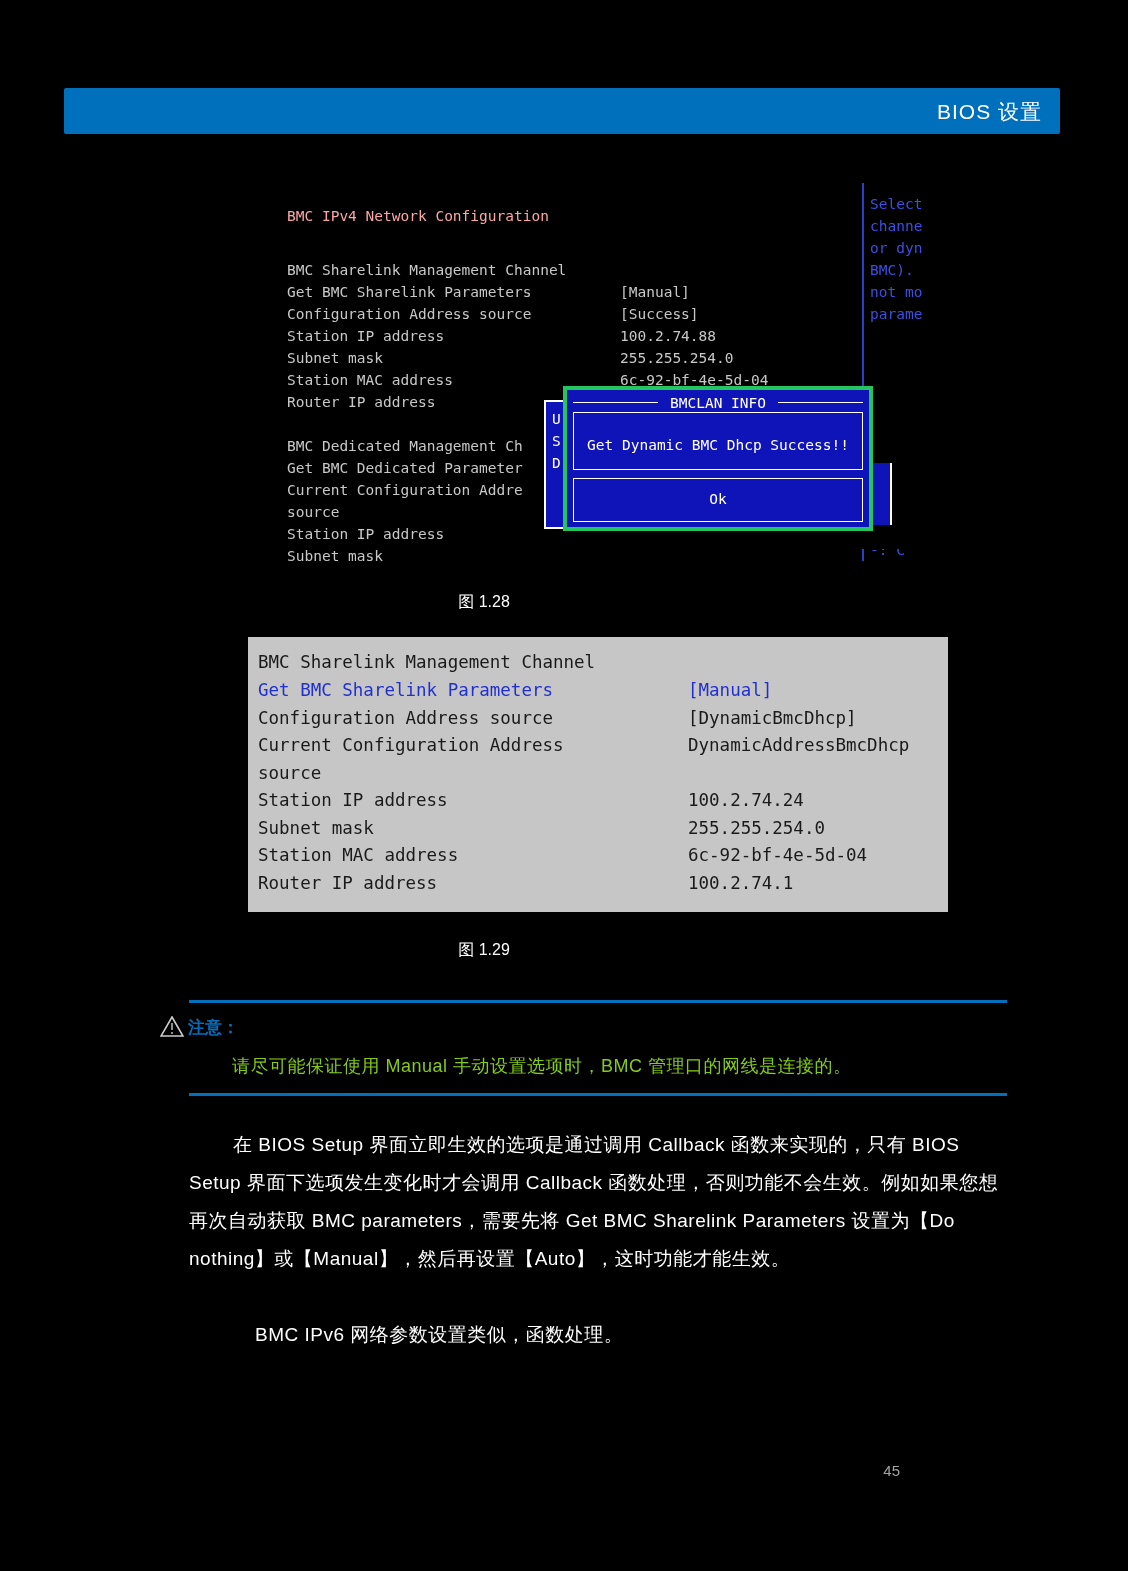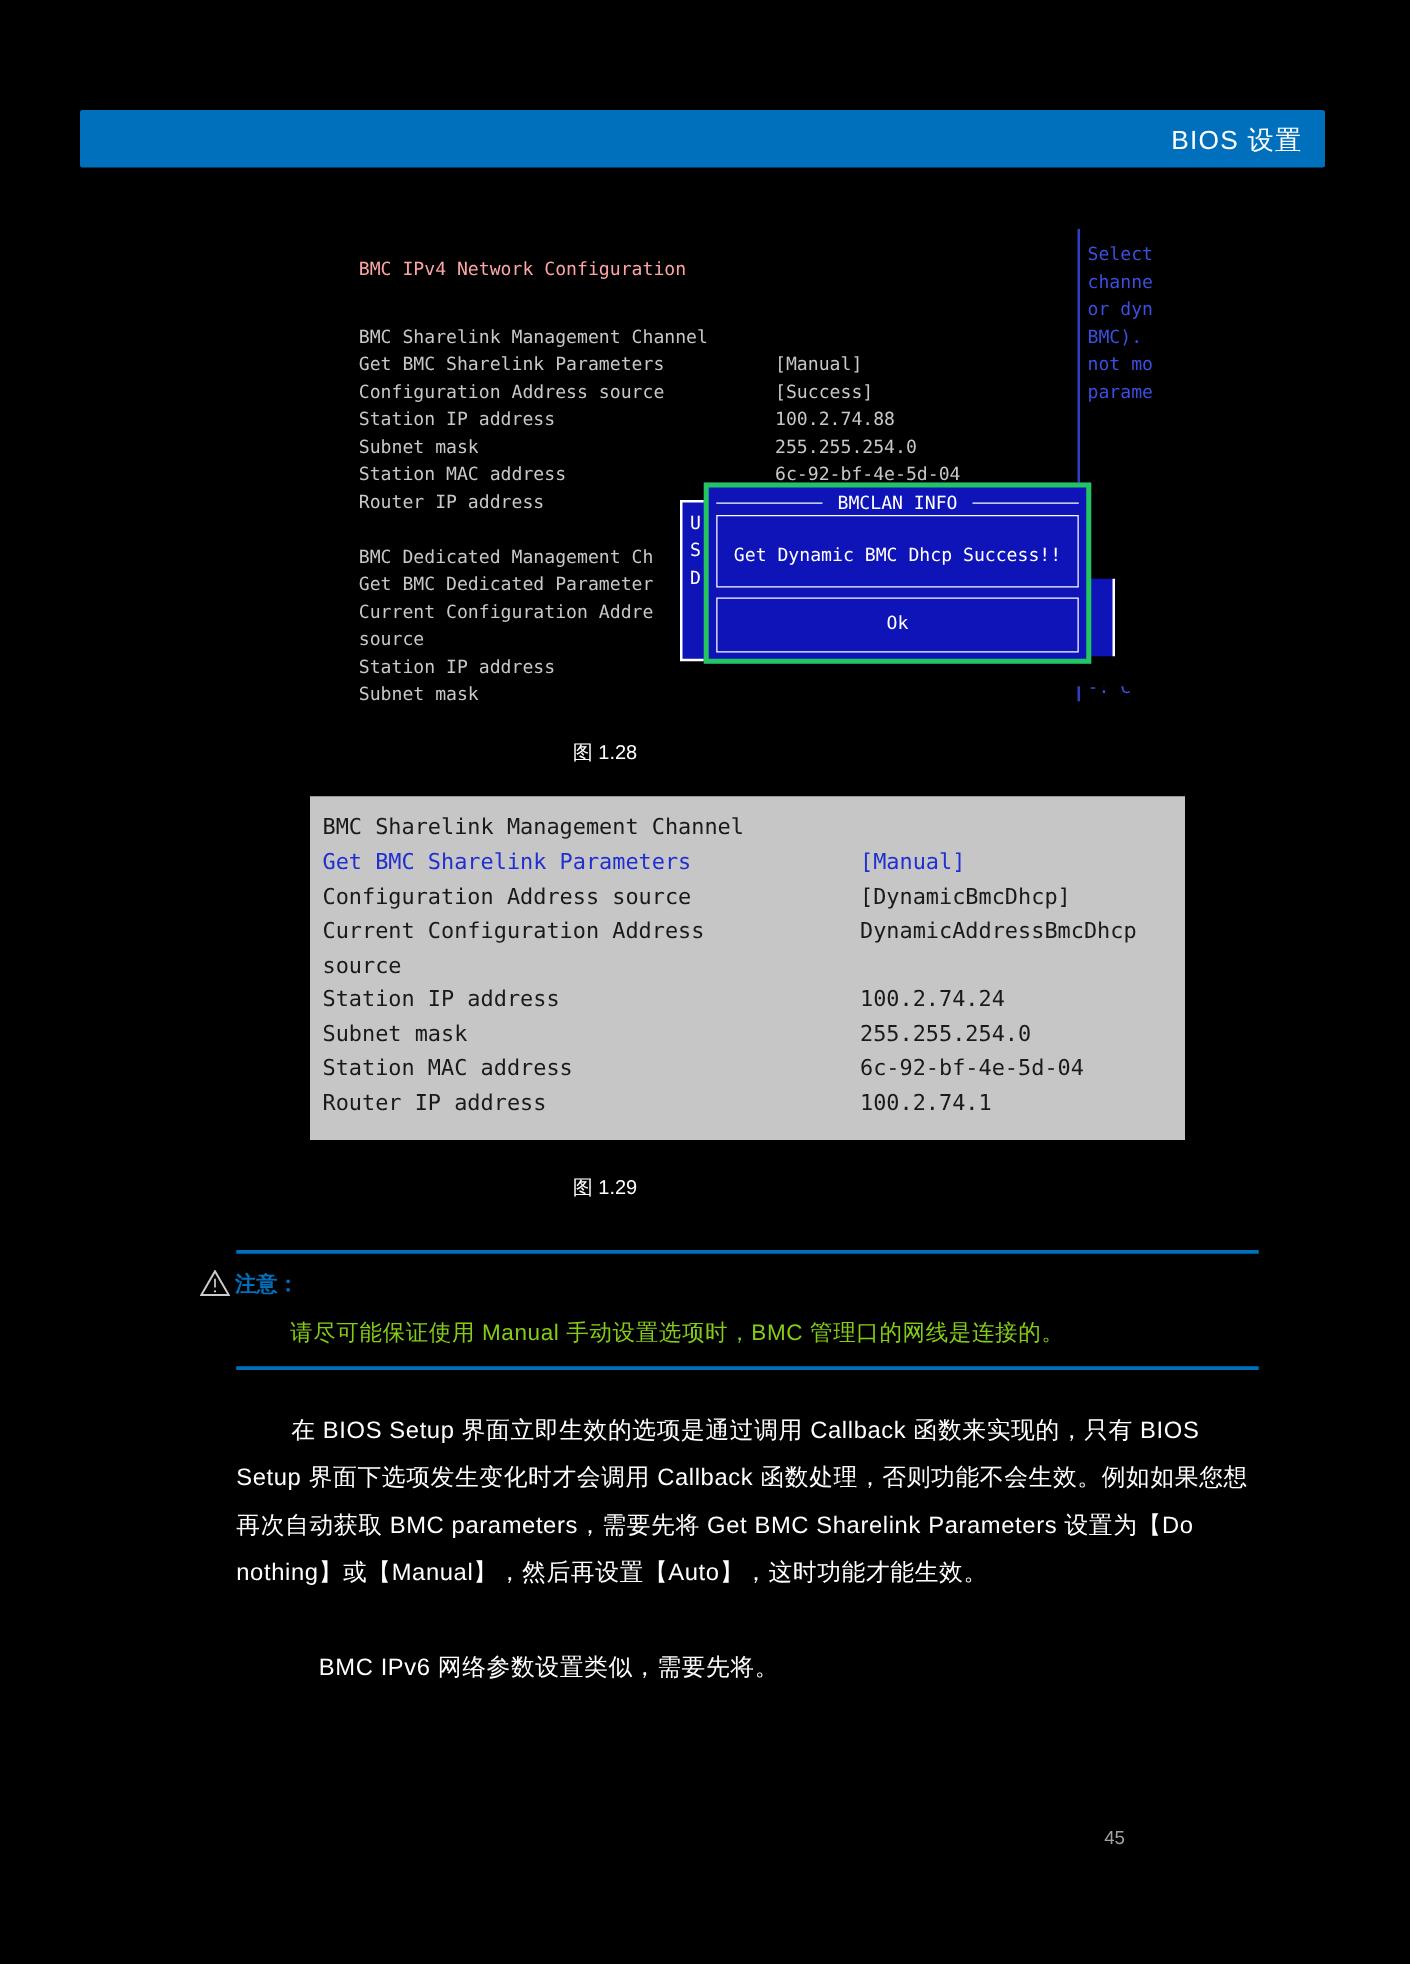--- a/index.html
+++ b/index.html
@@ -407,16 +407,16 @@
       <polygon points="12,1 23,20 1,20" fill="none" stroke="#cccccc" stroke-width="1.6"></polygon>
       <line x1="12" y1="7" x2="12" y2="14" stroke="#cccccc" stroke-width="1.4"></line>
       <circle cx="12" cy="17" r="0.9" fill="#cccccc"></circle>
     </svg>
   </div>
   <div class="notice-title">注意：</div>
   <div class="notice-text">请尽可能保证使用 Manual 手动设置选项时，BMC 管理口的网线是连接的。</div>
   <div class="notice-rule-bot"></div>
 
   <div class="para para1">在 BIOS Setup 界面立即生效的选项是通过调用 Callback 函数来实现的，只有 BIOS Setup 界面下选项发生变化时才会调用 Callback 函数处理，否则功能不会生效。例如如果您想再次自动获取 BMC parameters，需要先将 Get BMC Sharelink Parameters 设置为【Do nothing】或【Manual】，然后再设置【Auto】，这时功能才能生效。</div>
-  <div class="para para2">BMC IPv6 网络参数设置类似，需要先将。</div>
+  <div class="para para2">BMC IPv6 网络参数设置类似，函数处理。</div>
 
   <div class="page-number">45</div>
 </div>
 
 </body></html>

